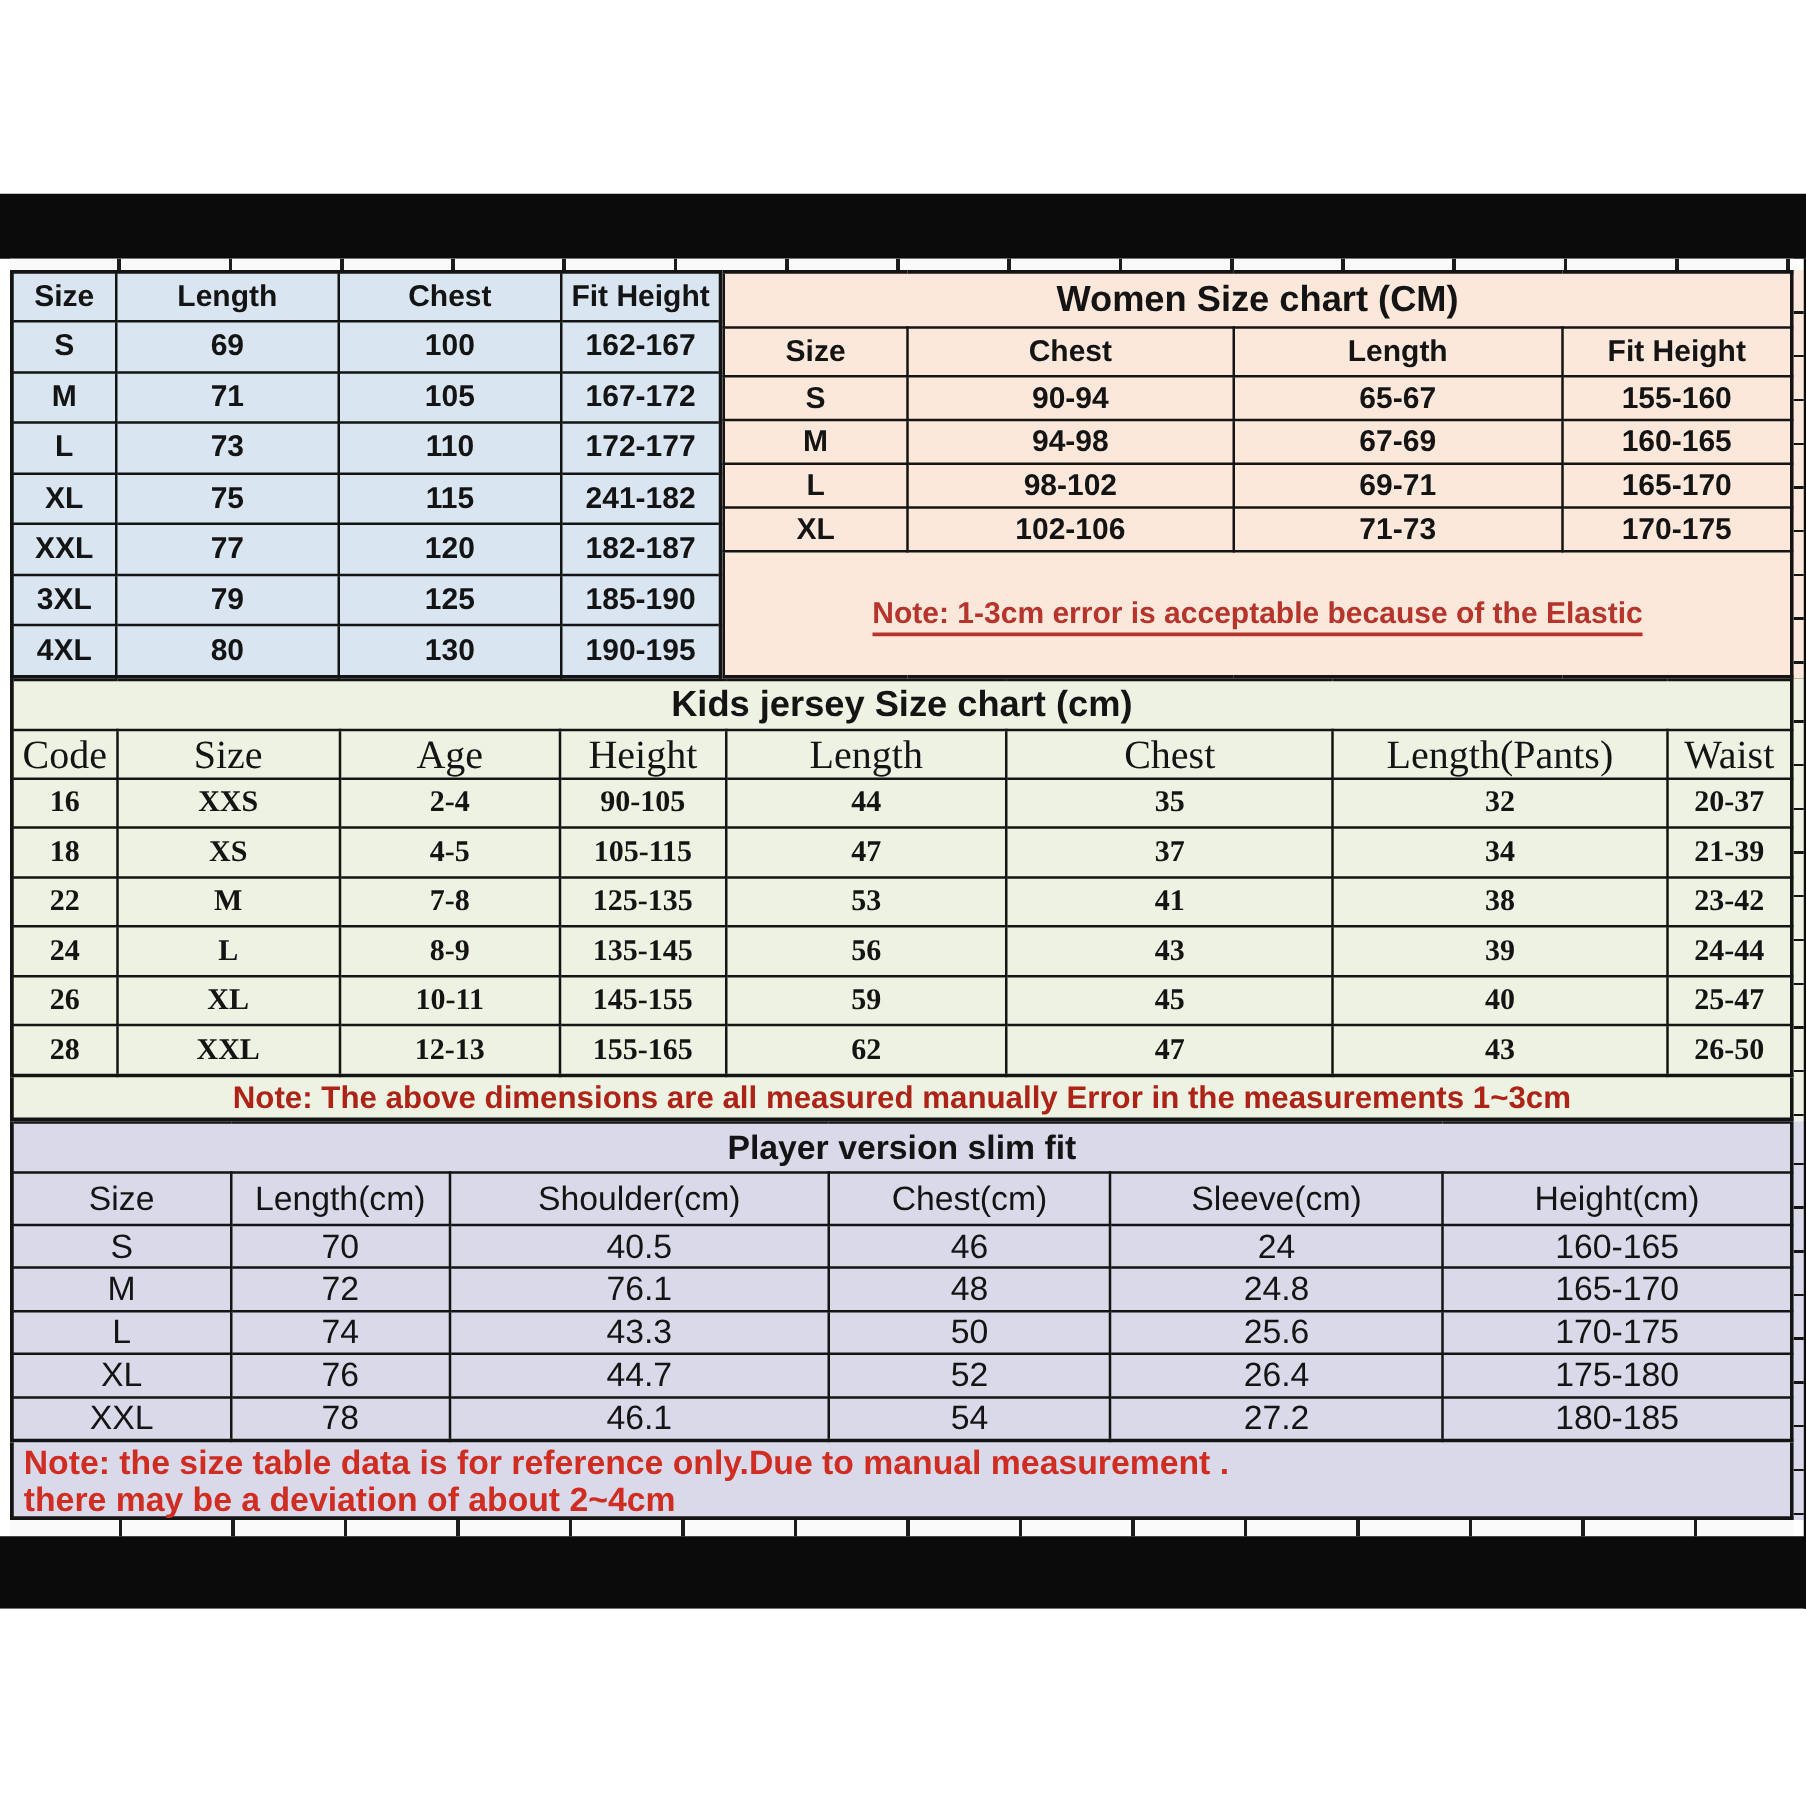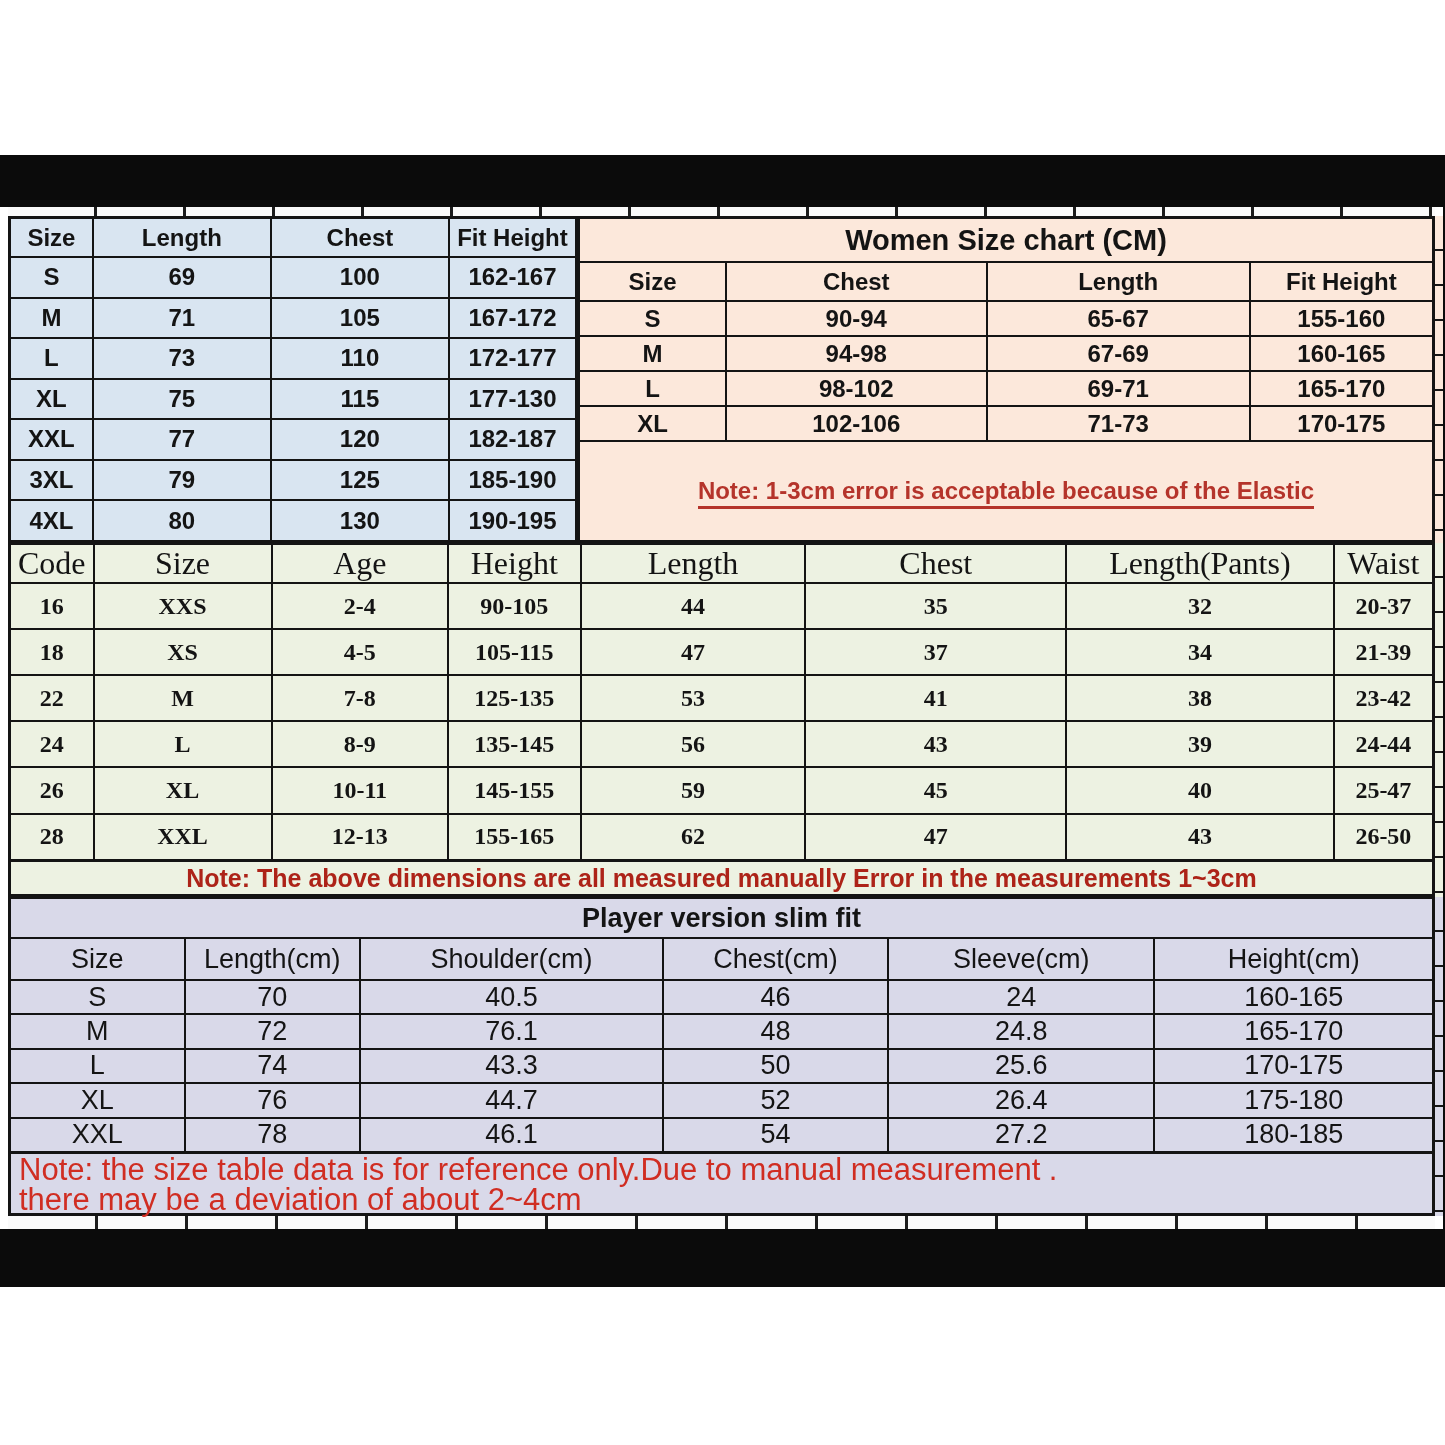--- a/index.html
+++ b/index.html
@@ -52,21 +52,21 @@
                font-family:Liberation Sans, sans-serif; font-weight:bold; font-size:25px;
                color:var(--kids-note-red); }
 
   table[data-table="player"] { width:1427px; height:257px; background:var(--player-bg); border-top:none; }
   table[data-table="player"] .title-row th { font-size:27px; height:38px; }
   table[data-table="player"] .header-row th { font-size:27px; font-weight:normal; height:40px; }
   table[data-table="player"] td { font-size:27px; font-weight:normal; }
 
   .bottom-note { width:1427px; height:62px; box-sizing:border-box; background:var(--player-bg);
                  border:3px solid var(--border); border-top:none; padding:1px 0 0 8px;
-                 font-weight:normal; font-size:31px; line-height:30px;
+                 font-weight:bold; font-size:27px; line-height:30px;
                  color:var(--bottom-note-red); text-align:left; }
 
   .right-sliver { position:absolute; left:1435px; top:216px; width:8px; }
   .sliver-seg { width:8px;
     background-image:repeating-linear-gradient(180deg, transparent 0 33px, var(--border) 33px 35px); }
   .sliver-women  { height:327px; background-color:var(--women-bg); }
   .sliver-kids   { height:354px; background-color:var(--kids-bg); }
   .sliver-player { height:319px; background-color:var(--player-bg); }
   .right-edge { position:absolute; left:1443px; top:207px; width:2px; height:1080px; background:var(--bar); }
 </style>
@@ -110,21 +110,21 @@
             <tr class="data-row">
               <td>L</td>
               <td>73</td>
               <td>110</td>
               <td>172-177</td>
             </tr>
             <tr class="data-row">
               <td>XL</td>
               <td>75</td>
               <td>115</td>
-              <td>177-130</td>
+              <td>241-182</td>
             </tr>
             <tr class="data-row">
               <td>XXL</td>
               <td>77</td>
               <td>120</td>
               <td>182-187</td>
             </tr>
             <tr class="data-row">
               <td>3XL</td>
               <td>79</td>
@@ -192,20 +192,23 @@
           <col style="width: 5.9%;">
           <col style="width: 12.5%;">
           <col style="width: 12.4%;">
           <col style="width: 9.3%;">
           <col style="width: 15.8%;">
           <col style="width: 18.3%;">
           <col style="width: 18.8%;">
           <col style="width: 7%;">
         </colgroup>
         <tbody>
+          <tr class="title-row">
+            <th colspan="8">Kids jersey Size chart (cm)</th>
+          </tr>
           <tr class="header-row">
             <th>Code</th>
             <th>Size</th>
             <th>Age</th>
             <th>Height</th>
             <th>Length</th>
             <th>Chest</th>
             <th>Length(Pants)</th>
             <th>Waist</th>
           </tr>

